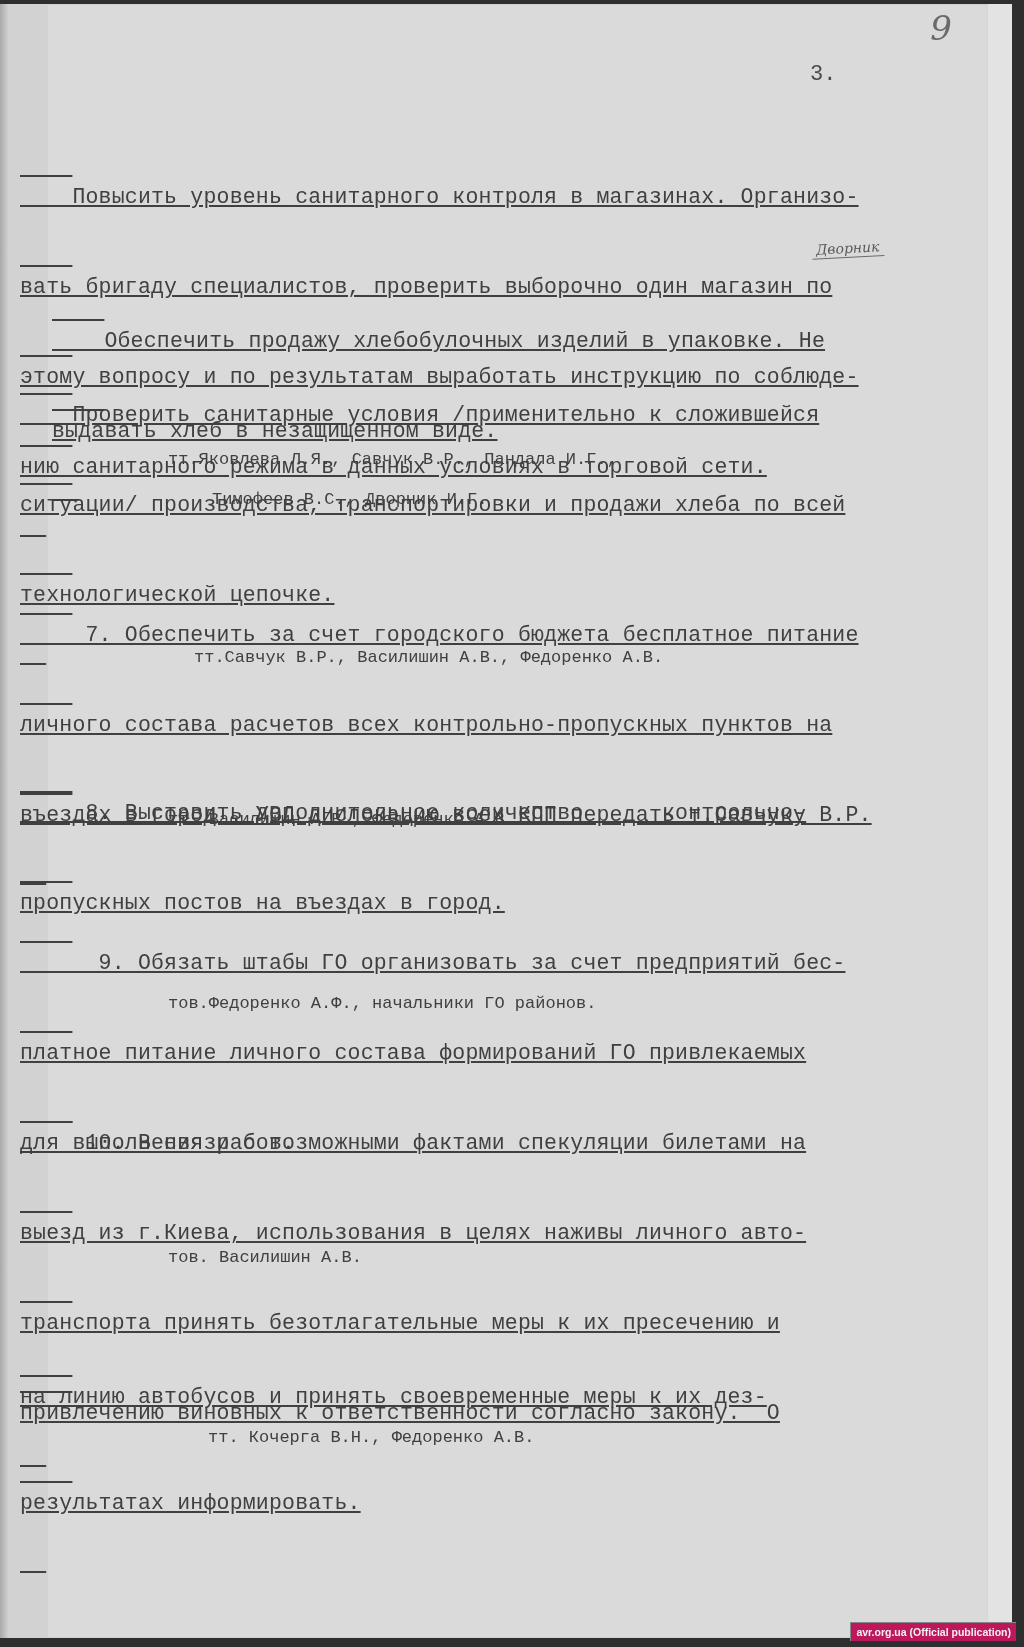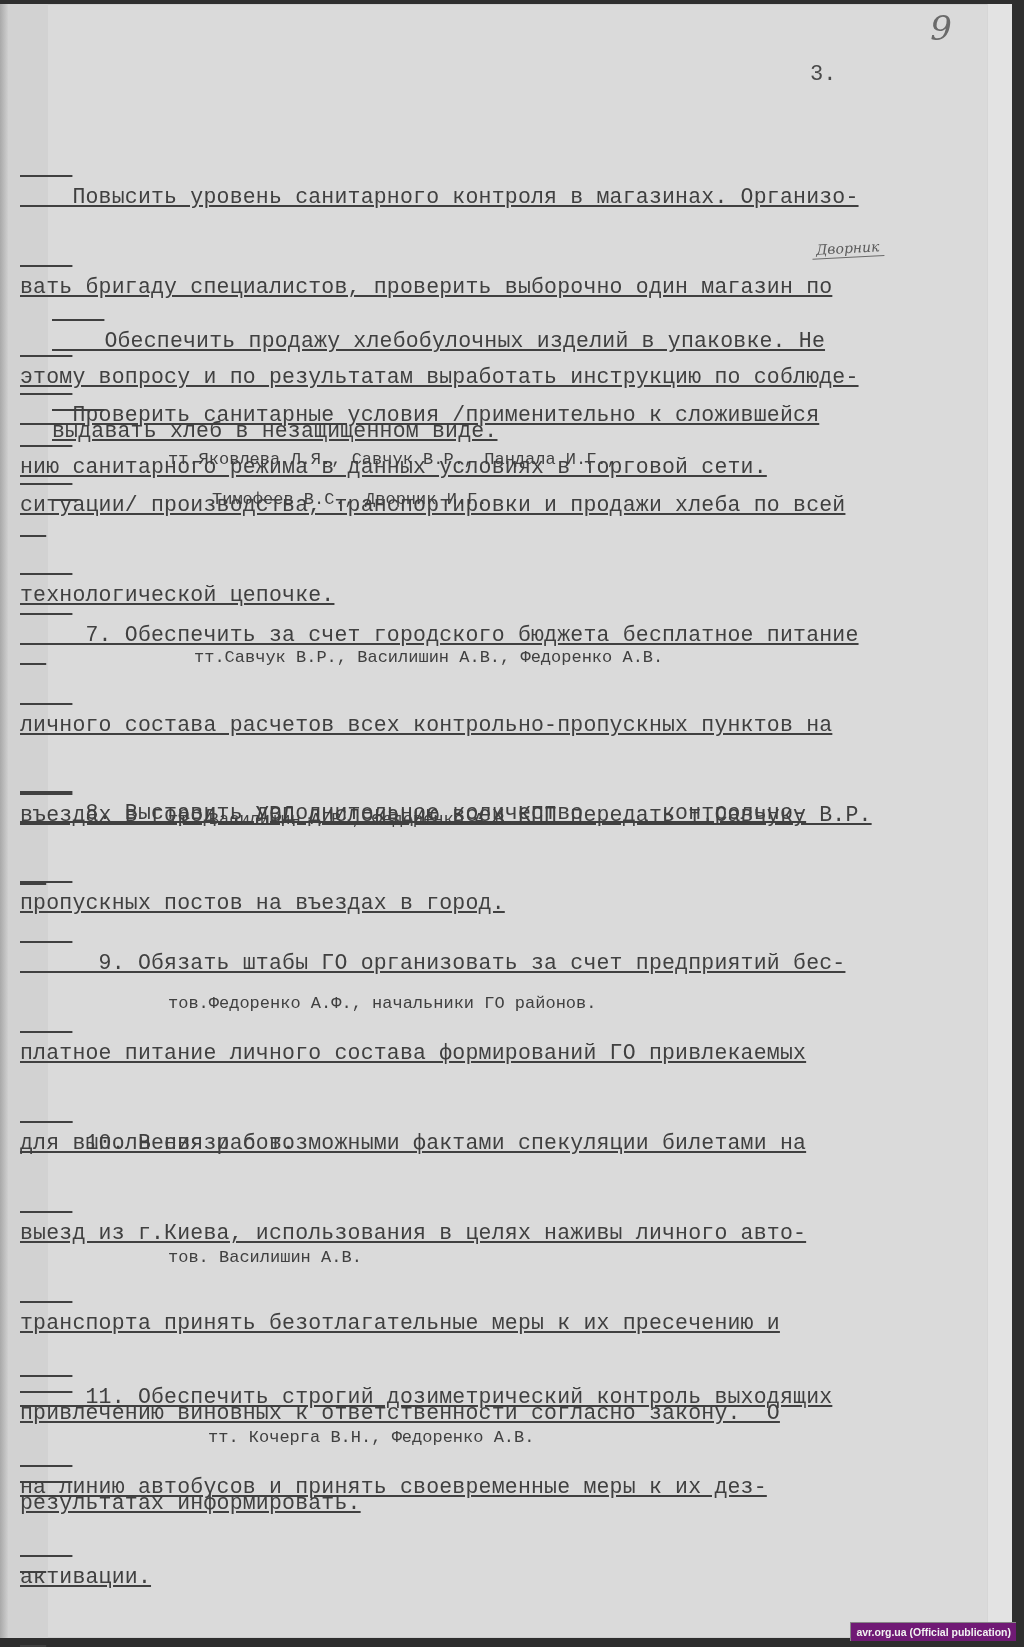--- a/index.html
+++ b/index.html
@@ -84,21 +84,21 @@
       font-style: italic;
       font-size: 14px;
       color: #5a5a5a;
       border-bottom: 1.5px solid #6a6a6a;
       padding: 0 4px 1px 4px;
       transform: rotate(-3deg);
     }
     .watermark {
       position: absolute;
       right: 8px; bottom: 6px;
-      background: #701a75;
+      background: #be185d;
       color: #f2f2f2;
       font-family: "Liberation Sans", sans-serif;
       font-weight: bold;
       font-size: 10.5px;
       padding: 3px 5px;
       border-left: 1px solid #888;
       border-top: 1px solid #888;
     }
   </style>
 </head>
@@ -160,20 +160,18 @@
   <div class="text-block" style="top:1064px;">
     <span class="line">     10. В связи с возможными фактами спекуляции билетами на</span>
     <span class="line">выезд из г.Киева, использования в целях наживы личного авто-</span>
     <span class="line">транспорта принять безотлагательные меры к их пресечению и</span>
     <span class="line">привлечению виновных к ответственности согласно закону.  О</span>
     <span class="line">результатах информировать.</span>
   </div>
   <div class="sig" style="left:168px; top:1244px;">тов. Василишин А.В.</div>
 
   <div class="text-block" style="top:1318px;">
-    <span class="line">     11. Обеспечить строгий дозиметрический контроль выходящих</span>
     <span class="line">на линию автобусов и принять своевременные меры к их дез-</span>
-    <span class="line">активации.</span>
   </div>
   <div class="sig" style="left:176px; top:1424px;margin-left:32px;">тт. Кочерга В.Н., Федоренко А.В.</div>
 </div>
 
 <div class="watermark">avr.org.ua (Official publication)</div>
 
 </body></html>

